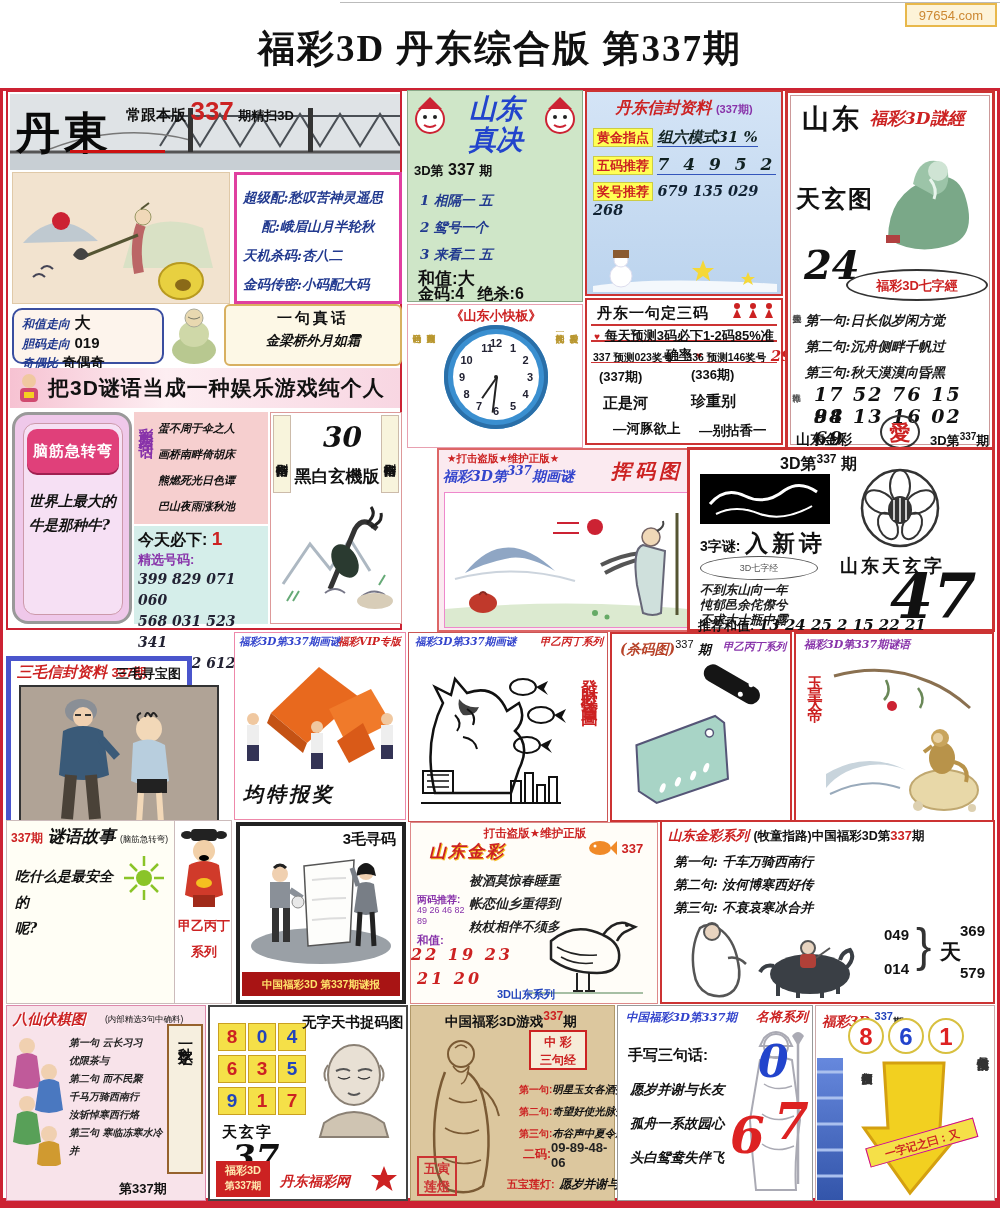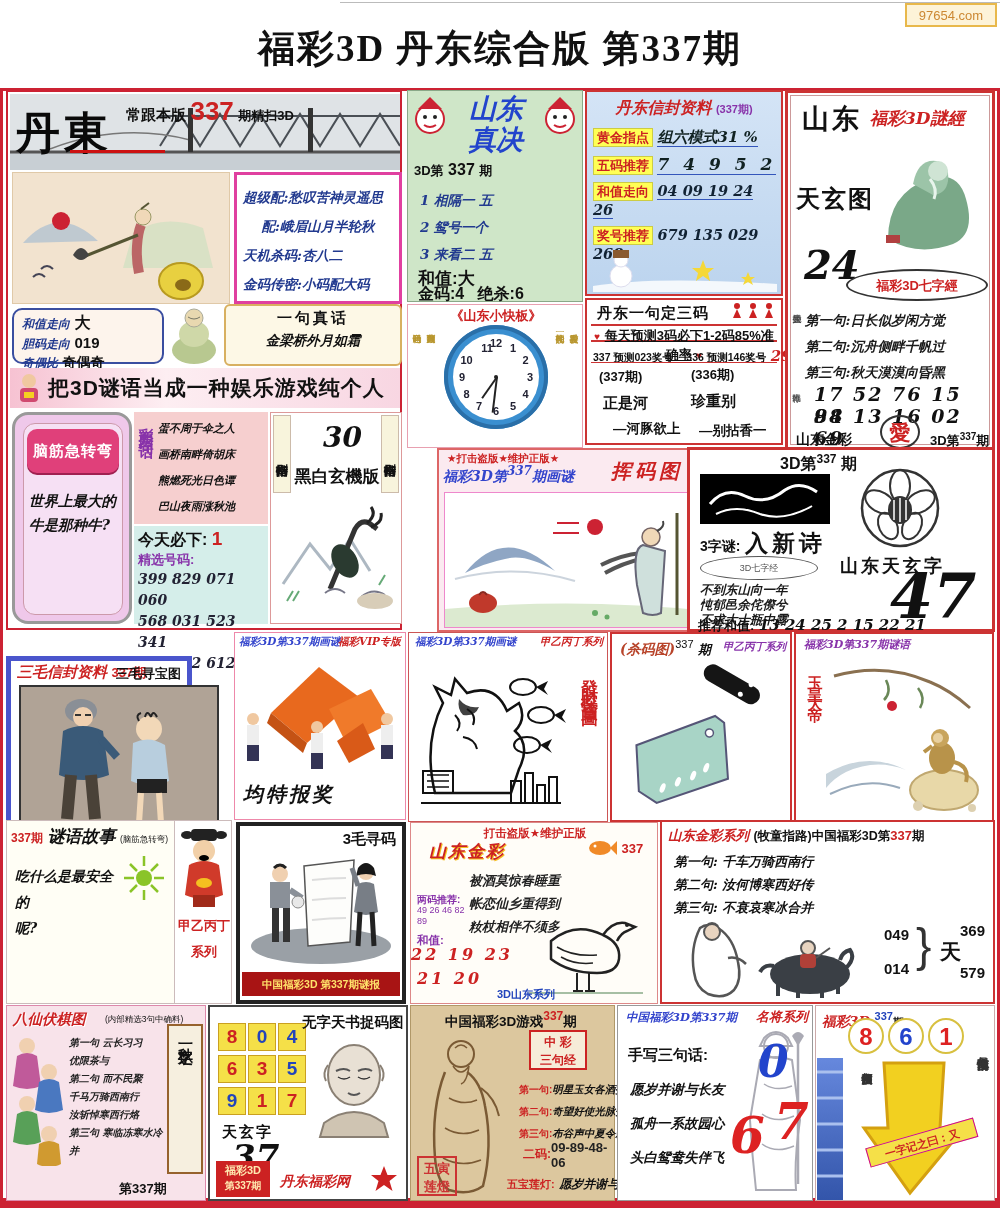--- a/index.html
+++ b/index.html
@@ -231,24 +231,20 @@
     </div>
     <div class="abs" style="left:6px;top:36px;width:184px;">
       <div style="margin-bottom:7px;">
         <span class="b red" style="background:#ffff55;font-size:13px;padding:1px 3px;border:1px solid #cc4;">黄金指点</span>
         <span class="hw rule" style="font-size:15px;color:#122;">组六模式31 %</span>
       </div>
       <div style="margin-bottom:7px;">
         <span class="b red" style="background:#ffff55;font-size:13px;padding:1px 3px;border:1px solid #cc4;">五码推荐</span>
         <span class="hw rule" style="font-size:17px;letter-spacing:4px;color:#122;">7 4 9 5 2</span>
       </div>
-      <div style="margin-bottom:7px;">
-        <span class="b red" style="background:#ffff55;font-size:13px;padding:1px 3px;border:1px solid #cc4;">和值走向</span>
-        <span class="hw rule" style="font-size:14.5px;color:#123;">04 09 19 24 26</span>
-      </div>
       <div>
         <span class="b red" style="background:#ffff55;font-size:13px;padding:1px 3px;border:1px solid #cc4;">奖号推荐</span>
         <span class="hw" style="font-size:14.5px;color:#123;">679 135 029 268</span>
       </div>
     </div>
     <div class="abs" style="left:6px;top:158px;width:184px;height:42px;">
       <svg width="184" height="42" viewBox="0 0 184 42">
         <path d="M0 36 Q60 26 184 34 L184 42 L0 42 Z" fill="#f4f8fc"></path>
         <circle cx="28" cy="26" r="11" fill="#fff" stroke="#dde" stroke-width="1"></circle>
         <circle cx="28" cy="10" r="7" fill="#fff" stroke="#dde" stroke-width="1"></circle>

